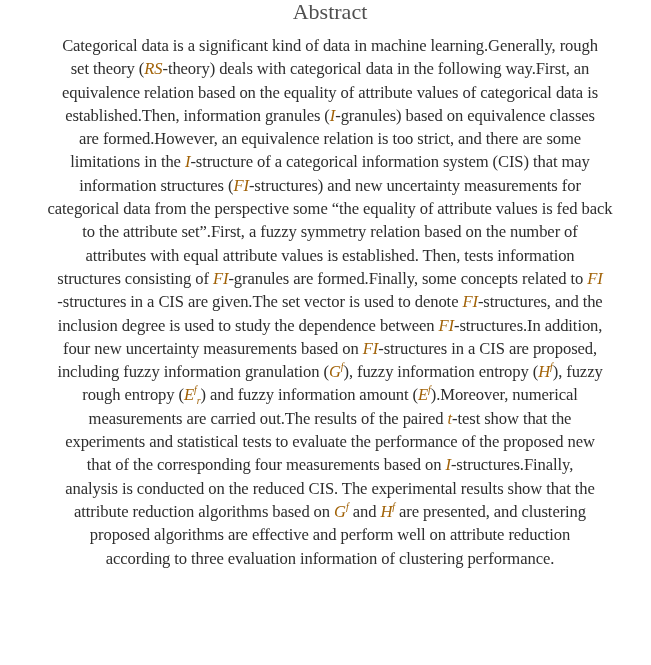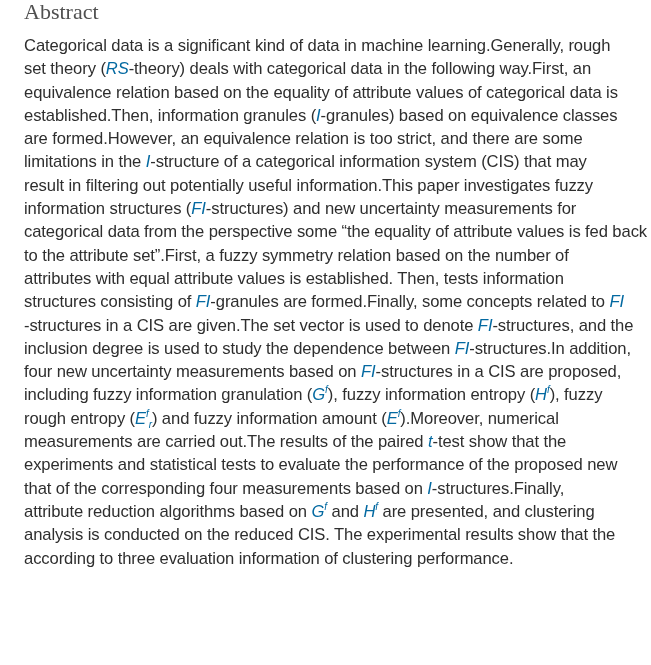--- a/index.html
+++ b/index.html
@@ -1,66 +1,67 @@
 <!DOCTYPE html>
 <html><head>
 <meta charset="utf-8">
 <style>
   html, body { margin: 0; padding: 0; background: #ffffff; }
   body { width: 651px; height: 665px; overflow: hidden; position: relative; }
   .abstract {
-    position: absolute; left: 24px; top: 0; width: 600px;
+    position: absolute; left: 30px; top: 0; width: 600px;
     font-family: "DejaVu Serif", "Liberation Serif", serif;
     color: #2e2e2e;
+    text-align: center;
   }
   .abstract h2 {
     margin: 0; padding-top: 0;
     font-family: "Liberation Serif", serif;
     font-weight: normal;
     font-size: 22px;
     line-height: 24px;
     color: #505050;
     height: 34px;
   }
   .abstract p {
     margin: 0;
-    font-family: Liberation Sans, sans-serif;
+    font-family: Liberation Serif, serif;
     font-size: 16.6px;
     line-height: 23.3px;
     color: #2e2e2e;
     letter-spacing: -0.1px;
   }
   .line { display: block; white-space: nowrap; }
-  i { font-style: italic; color: #0369a1; }
+  i { font-style: italic; color: #a16207; }
   sup { font-size: 10px; line-height: 0; vertical-align: super; font-style: italic; }
   sub { font-size: 10px; line-height: 0; font-style: italic; }
 </style>
 </head>
 <body>
 
 <div class="abstract">
   <h2>Abstract</h2>
   <p id="abstract-body">
       <span class="line">Categorical data is a significant kind of data in machine learning.Generally, rough</span>
       <span class="line">set theory (<i>RS</i>-theory) deals with categorical data in the following way.First, an</span>
       <span class="line">equivalence relation based on the equality of attribute values of categorical data is</span>
       <span class="line">established.Then, information granules (<i>I</i>-granules) based on equivalence classes</span>
       <span class="line">are formed.However, an equivalence relation is too strict, and there are some</span>
       <span class="line">limitations in the <i>I</i>-structure of a categorical information system (CIS) that may</span>
-      <span class="line">result in filtering out potentially useful information.This paper investigates fuzzy</span>
       <span class="line">information structures (<i>FI</i>-structures) and new uncertainty measurements for</span>
       <span class="line">categorical data from the perspective some “the equality of attribute values is fed back</span>
       <span class="line">to the attribute set”.First, a fuzzy symmetry relation based on the number of</span>
       <span class="line">attributes with equal attribute values is established. Then, tests information</span>
       <span class="line">structures consisting of <i>FI</i>-granules are formed.Finally, some concepts related to <i>FI</i></span>
       <span class="line">-structures in a CIS are given.The set vector is used to denote <i>FI</i>-structures, and the</span>
       <span class="line">inclusion degree is used to study the dependence between <i>FI</i>-structures.In addition,</span>
       <span class="line">four new uncertainty measurements based on <i>FI</i>-structures in a CIS are proposed,</span>
       <span class="line">including fuzzy information granulation (<i>G<sup>f</sup></i>), fuzzy information entropy (<i>H<sup>f</sup></i>), fuzzy</span>
       <span class="line">rough entropy (<i>E<sup>f</sup><sub>r</sub></i>) and fuzzy information amount (<i>E<sup>f</sup></i>).Moreover, numerical</span>
       <span class="line">measurements are carried out.The results of the paired <i>t</i>-test show that the</span>
       <span class="line">experiments and statistical tests to evaluate the performance of the proposed new</span>
       <span class="line">that of the corresponding four measurements based on <i>I</i>-structures.Finally,</span>
+      <span class="line">analysis is conducted on the reduced CIS. The experimental results show that the</span>
       <span class="line">attribute reduction algorithms based on <i>G<sup>f</sup></i> and <i>H<sup>f</sup></i> are presented, and clustering</span>
-      <span class="line">analysis is conducted on the reduced CIS. The experimental results show that the</span>
+      <span class="line">proposed algorithms are effective and perform well on attribute reduction</span>
       <span class="line">according to three evaluation information of clustering performance.</span>
     </p>
 </div>
 
 </body></html>

